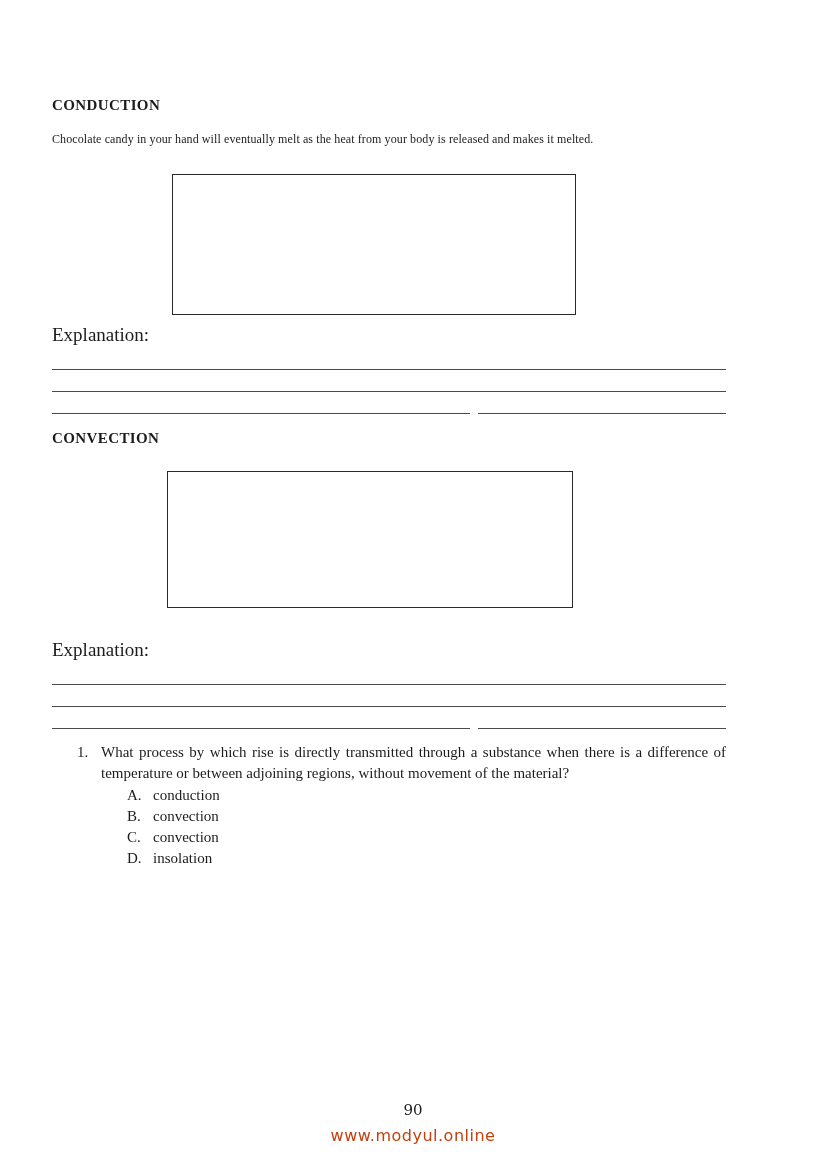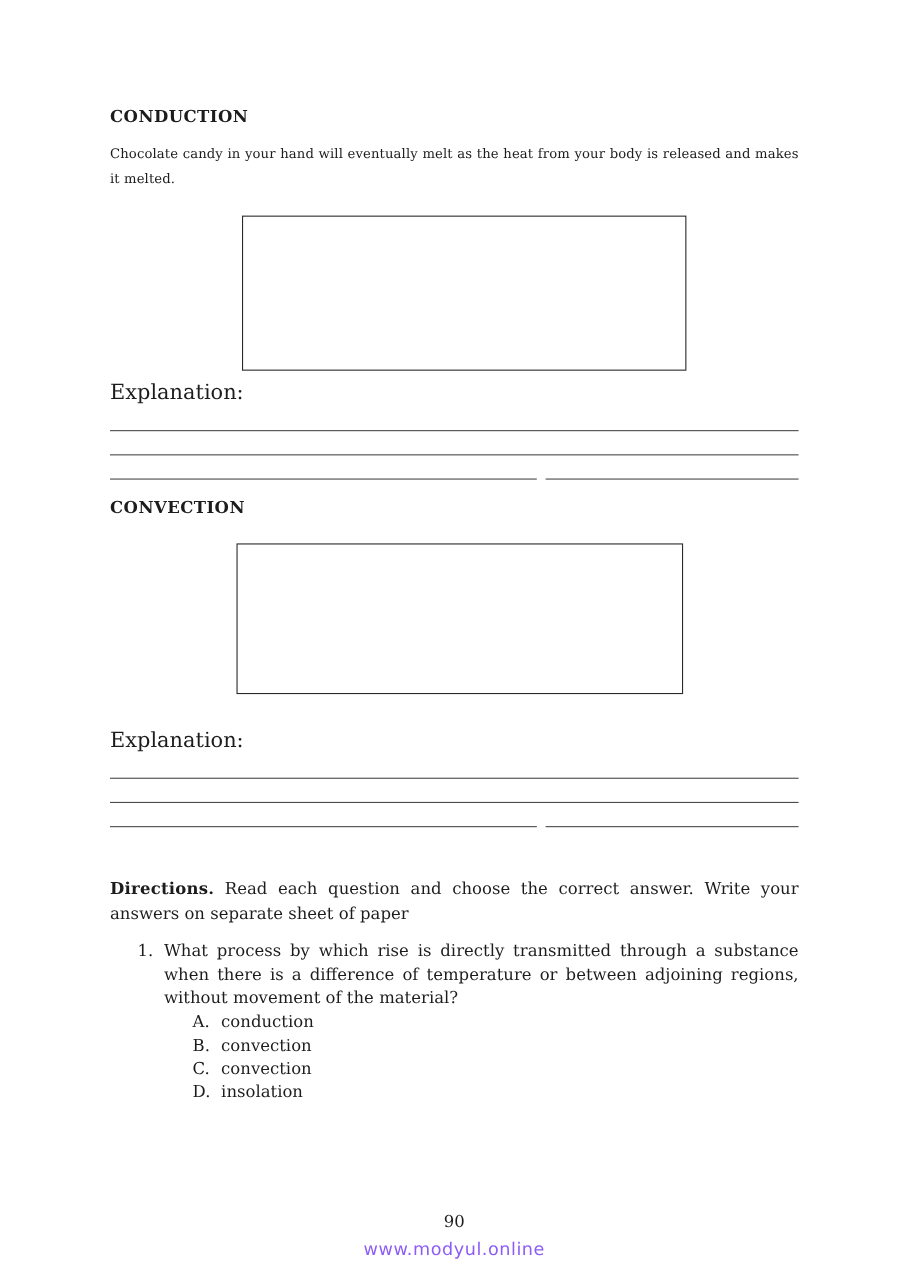--- a/index.html
+++ b/index.html
@@ -6,21 +6,22 @@
   html, body { background: #ffffff; }
   body {
     width: 826px;
     height: 1169px;
     position: relative;
     font-family: "DejaVu Serif", "Liberation Serif", serif;
     color: #1c1c1c;
     overflow: hidden;
   }
   .page {
-    padding: 97px 100px 0 100px;
+    padding: 97px 100px 0 52px;
+    font-family: Liberation Serif, serif;
   }
   .sec-heading {
     font-size: 15px;
     font-weight: bold;
     letter-spacing: 0.4px;
     margin-bottom: 15px;
   }
   .body-text {
     font-size: 12px;
     line-height: 21.5px;
@@ -98,21 +99,21 @@
     text-align: center;
     font-size: 15px;
   }
   .watermark {
     position: absolute;
     left: 0; right: 0;
     bottom: 24px;
     text-align: center;
     font-size: 16px;
     letter-spacing: 0.5px;
-    color: #8b5cf6;
+    color: #c2410c;
     font-family: "DejaVu Sans", "Liberation Sans", sans-serif;
   }
 </style>
 </head>
 <body>
 
 <div class="page">
 
   <div>
     <div class="sec-heading">CONDUCTION</div>
@@ -137,21 +138,20 @@
       <div class="blank-line"></div>
       <div class="blank-line"></div>
       <div class="blank-line split">
         <span class="seg seg-a"></span>
         <span class="seg seg-b"></span>
       </div>
     </div>
   </div>
 
   <div>
-    <p class="directions"><strong>Directions.</strong><span> Read each question and choose the correct answer. Write your answers on separate sheet of paper</span></p>
 
     <div class="question">
       <div class="q-num">1.</div>
       <div class="q-text">What process by which rise is directly transmitted through a substance when there is a difference of temperature or between adjoining regions, without movement of the material?</div>
     </div>
 
     <div class="options">
       <div class="option">
         <span class="opt-letter">A.</span>
         <span>conduction</span>

